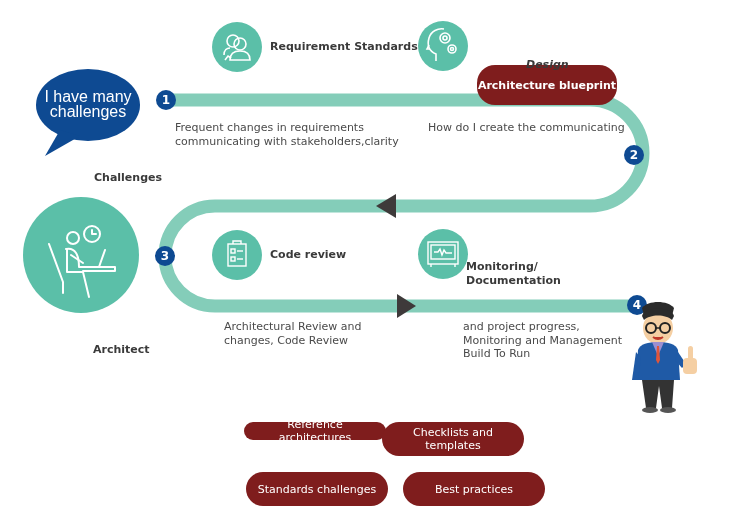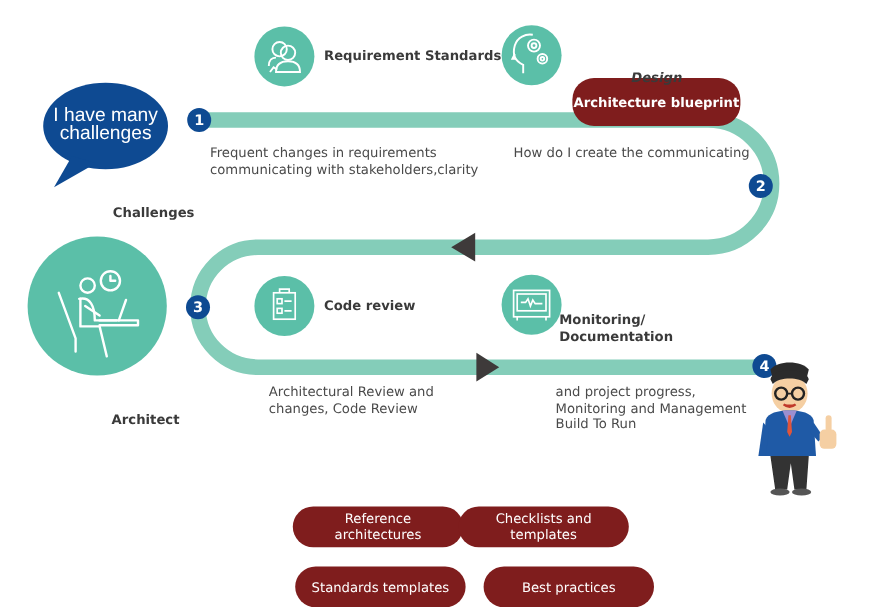--- a/index.html
+++ b/index.html
@@ -144,30 +144,30 @@
   <path d="M29 46 L31 46 L32 60 L30 64 L28 60 Z" fill="#e0553b"></path>
   <path d="M8 52 L4 80 L10 80 L13 58 Z" fill="#1f5aa6"></path>
   <path d="M50 52 L58 64 L54 68 L47 60 Z" fill="#1f5aa6"></path>
   <rect x="55" y="58" width="14" height="16" rx="4" fill="#f5cfa3"></rect>
   <rect x="60" y="46" width="5" height="14" rx="2.5" fill="#f5cfa3"></rect>
   <path d="M14 80 H46 L44 108 H34 L31 86 L28 108 H18 Z" fill="#333"></path>
   <ellipse cx="22" cy="110" rx="8" ry="3" fill="#555"></ellipse>
   <ellipse cx="40" cy="110" rx="8" ry="3" fill="#555"></ellipse>
 </svg>
 
-<div class="pill" style="left:244px;top:386px;width:142px;height:34px;font-weight:normal;">
+<div class="pill" style="left:244px;top:386px;width:142px;height:18px;font-weight:normal;">
   <div>
     <div>Reference</div>
     <div>architectures</div>
   </div>
 </div>
 <div class="pill" style="left:382px;top:386px;width:142px;height:34px;font-weight:normal;">
   <div>
     <div>Checklists and</div>
     <div>templates</div>
   </div>
 </div>
 <div class="pill" style="left:246px;top:436px;width:142px;height:34px;font-weight:normal;">
-  <div>Standards templates</div>
+  <div>Standards challenges</div>
 </div>
 <div class="pill" style="left:403px;top:436px;width:142px;height:34px;font-weight:normal;">
   <div>Best practices</div>
 </div>
 
 </body></html>

